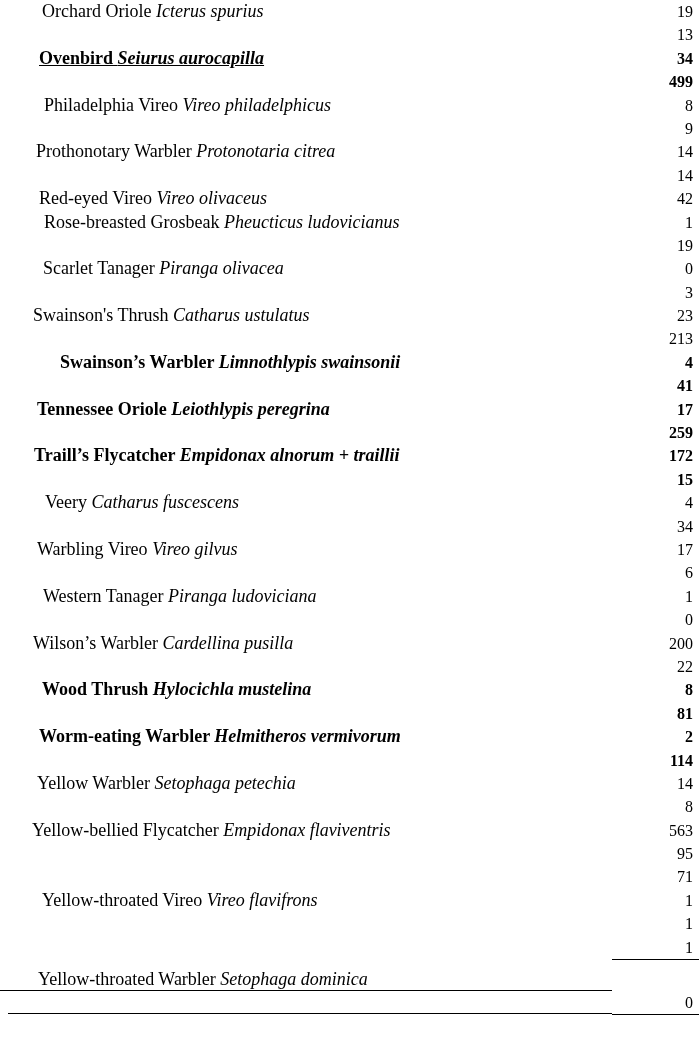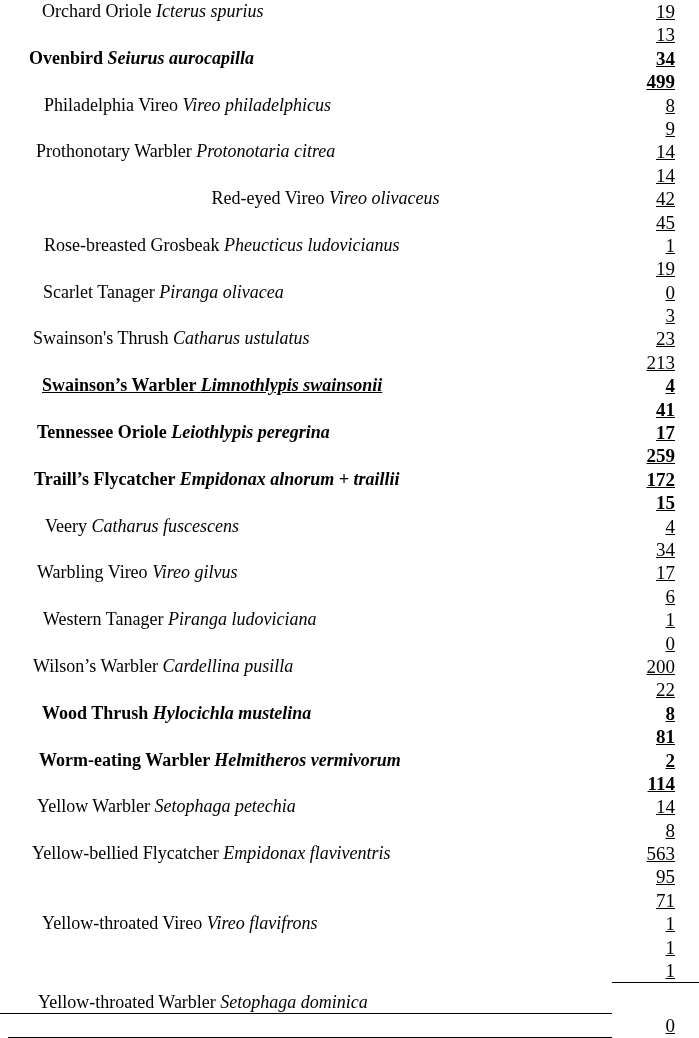--- a/index.html
+++ b/index.html
@@ -40,27 +40,26 @@
 
   .name-cell {
     font-size: 18px;
     line-height: 23.4px;
     height: 23.4px;
     white-space: nowrap;
     text-align: left;
     overflow: hidden;
   }
   .count-cell {
-    font-size: 19px;
+    font-size: 16px;
     line-height: 23.4px;
     height: 23.4px;
     text-align: right;
-    padding-right: 24px;
+    padding-right: 6px;
     white-space: nowrap;
-    text-decoration: underline;
   }
 
   .sci {
     font-style: italic;
   }
 
   tr.bold .name-cell,
   tr.bold .count-cell {
     font-weight: bold;
   }
@@ -103,21 +102,21 @@
       <tr class="count-row">
         <td class="col-name">
           <div class="name-cell blank-cell">&nbsp;</div>
         </td>
         <td class="col-count">
           <div class="count-cell">13</div>
         </td>
       </tr>
       <tr class="species-row bold">
         <td class="col-name">
-          <div class="name-cell" style="padding-left: 29px;"><span class="common">Ovenbird</span> <span class="sci">Seiurus aurocapilla</span></div>
+          <div class="name-cell" style="padding-left: 39px; text-decoration: underline;"><span class="common">Ovenbird</span> <span class="sci">Seiurus aurocapilla</span></div>
         </td>
         <td class="col-count">
           <div class="count-cell">34</div>
         </td>
       </tr>
       <tr class="count-row bold">
         <td class="col-name">
           <div class="name-cell blank-cell">&nbsp;</div>
         </td>
         <td class="col-count">
@@ -151,34 +150,26 @@
       <tr class="count-row">
         <td class="col-name">
           <div class="name-cell blank-cell">&nbsp;</div>
         </td>
         <td class="col-count">
           <div class="count-cell">14</div>
         </td>
       </tr>
       <tr class="species-row">
         <td class="col-name">
-          <div class="name-cell" style="padding-left: 39px; text-align: center;"><span class="common">Red-eyed Vireo</span> <span class="sci">Vireo olivaceus</span></div>
+          <div class="name-cell" style="padding-left: 39px;"><span class="common">Red-eyed Vireo</span> <span class="sci">Vireo olivaceus</span></div>
         </td>
         <td class="col-count">
           <div class="count-cell">42</div>
         </td>
       </tr>
-      <tr class="count-row">
-        <td class="col-name">
-          <div class="name-cell blank-cell">&nbsp;</div>
-        </td>
-        <td class="col-count">
-          <div class="count-cell">45</div>
-        </td>
-      </tr>
       <tr class="species-row">
         <td class="col-name">
           <div class="name-cell" style="padding-left: 44px;"><span class="common">Rose-breasted Grosbeak</span> <span class="sci">Pheucticus ludovicianus</span></div>
         </td>
         <td class="col-count">
           <div class="count-cell">1</div>
         </td>
       </tr>
       <tr class="count-row">
         <td class="col-name">
@@ -215,21 +206,21 @@
       <tr class="count-row">
         <td class="col-name">
           <div class="name-cell blank-cell">&nbsp;</div>
         </td>
         <td class="col-count">
           <div class="count-cell">213</div>
         </td>
       </tr>
       <tr class="species-row bold">
         <td class="col-name">
-          <div class="name-cell" style="padding-left: 42px; text-decoration: underline;"><span class="common">Swainson’s Warbler</span> <span class="sci">Limnothlypis swainsonii</span></div>
+          <div class="name-cell" style="padding-left: 60px;"><span class="common">Swainson’s Warbler</span> <span class="sci">Limnothlypis swainsonii</span></div>
         </td>
         <td class="col-count">
           <div class="count-cell">4</div>
         </td>
       </tr>
       <tr class="count-row bold">
         <td class="col-name">
           <div class="name-cell blank-cell">&nbsp;</div>
         </td>
         <td class="col-count">

